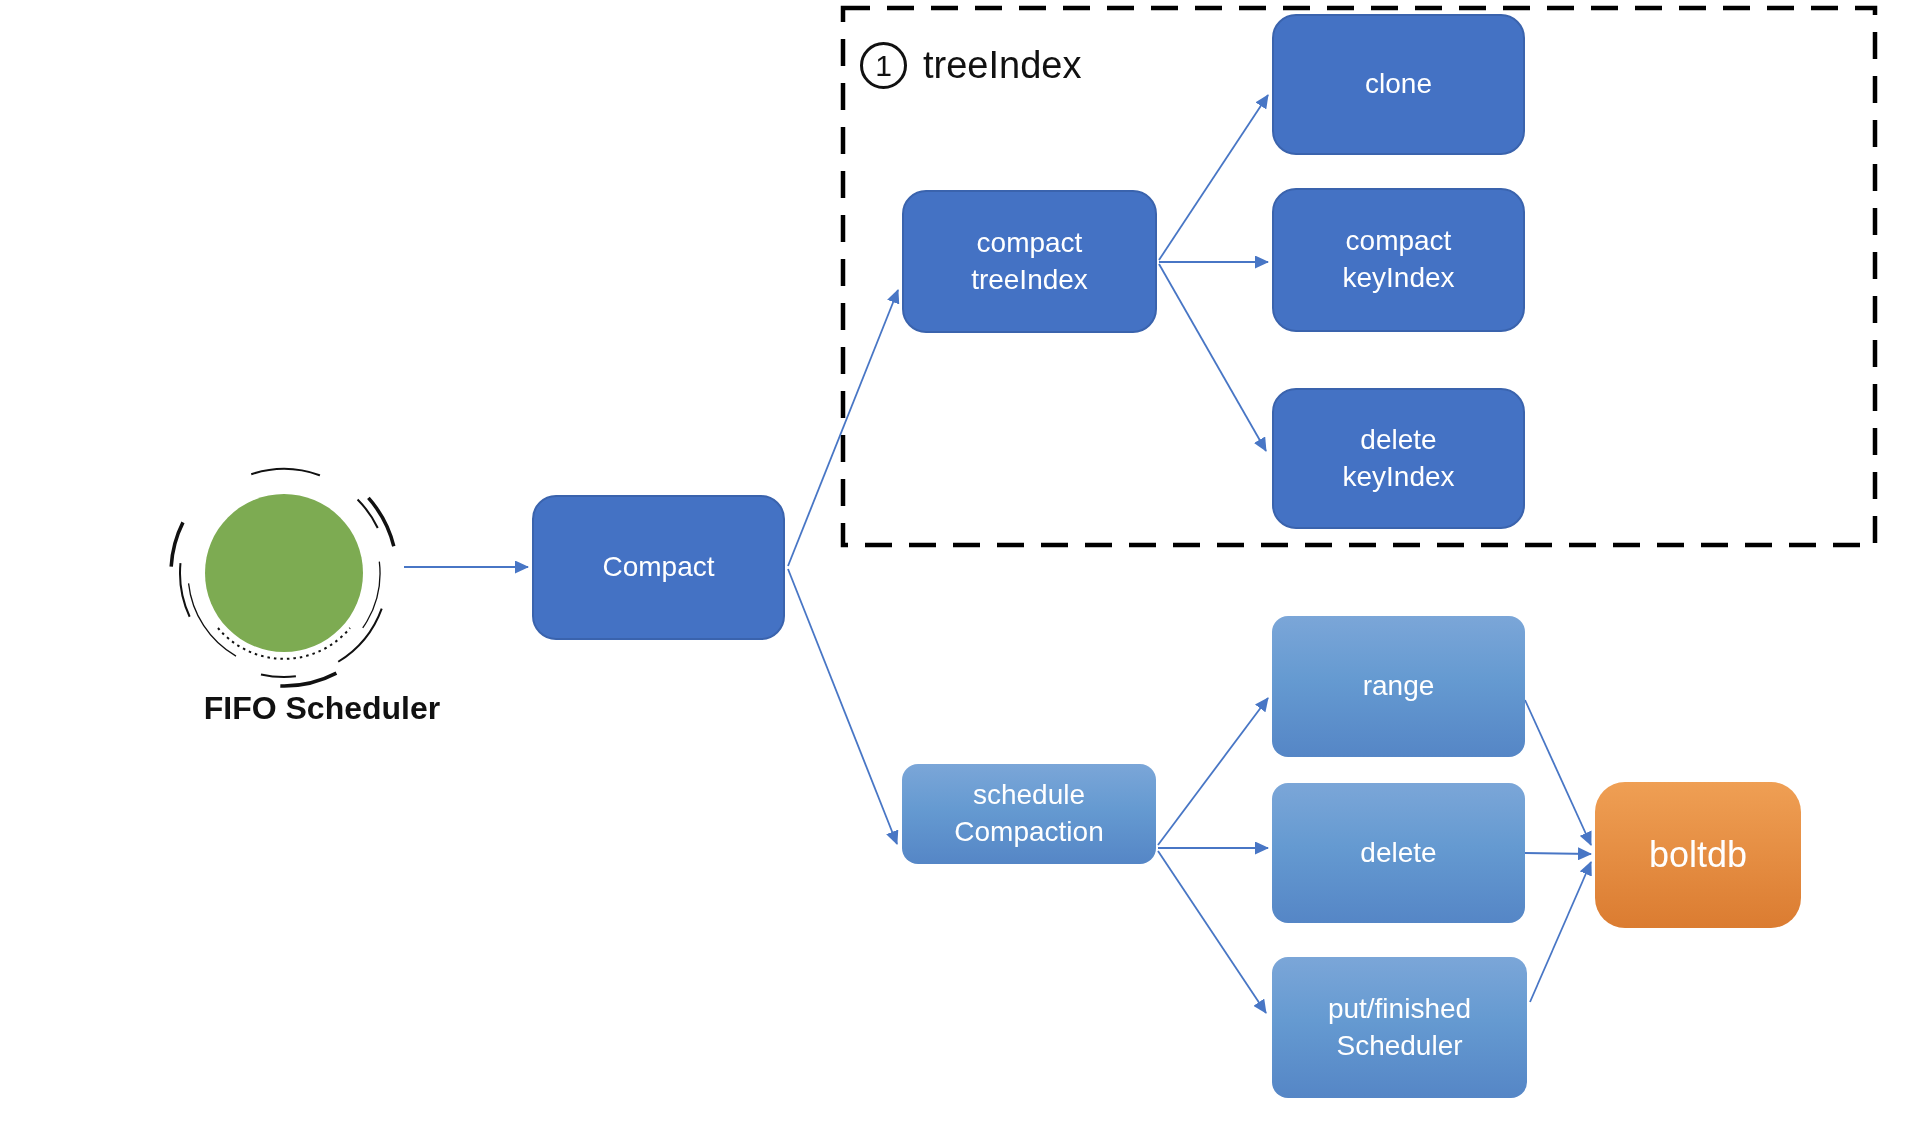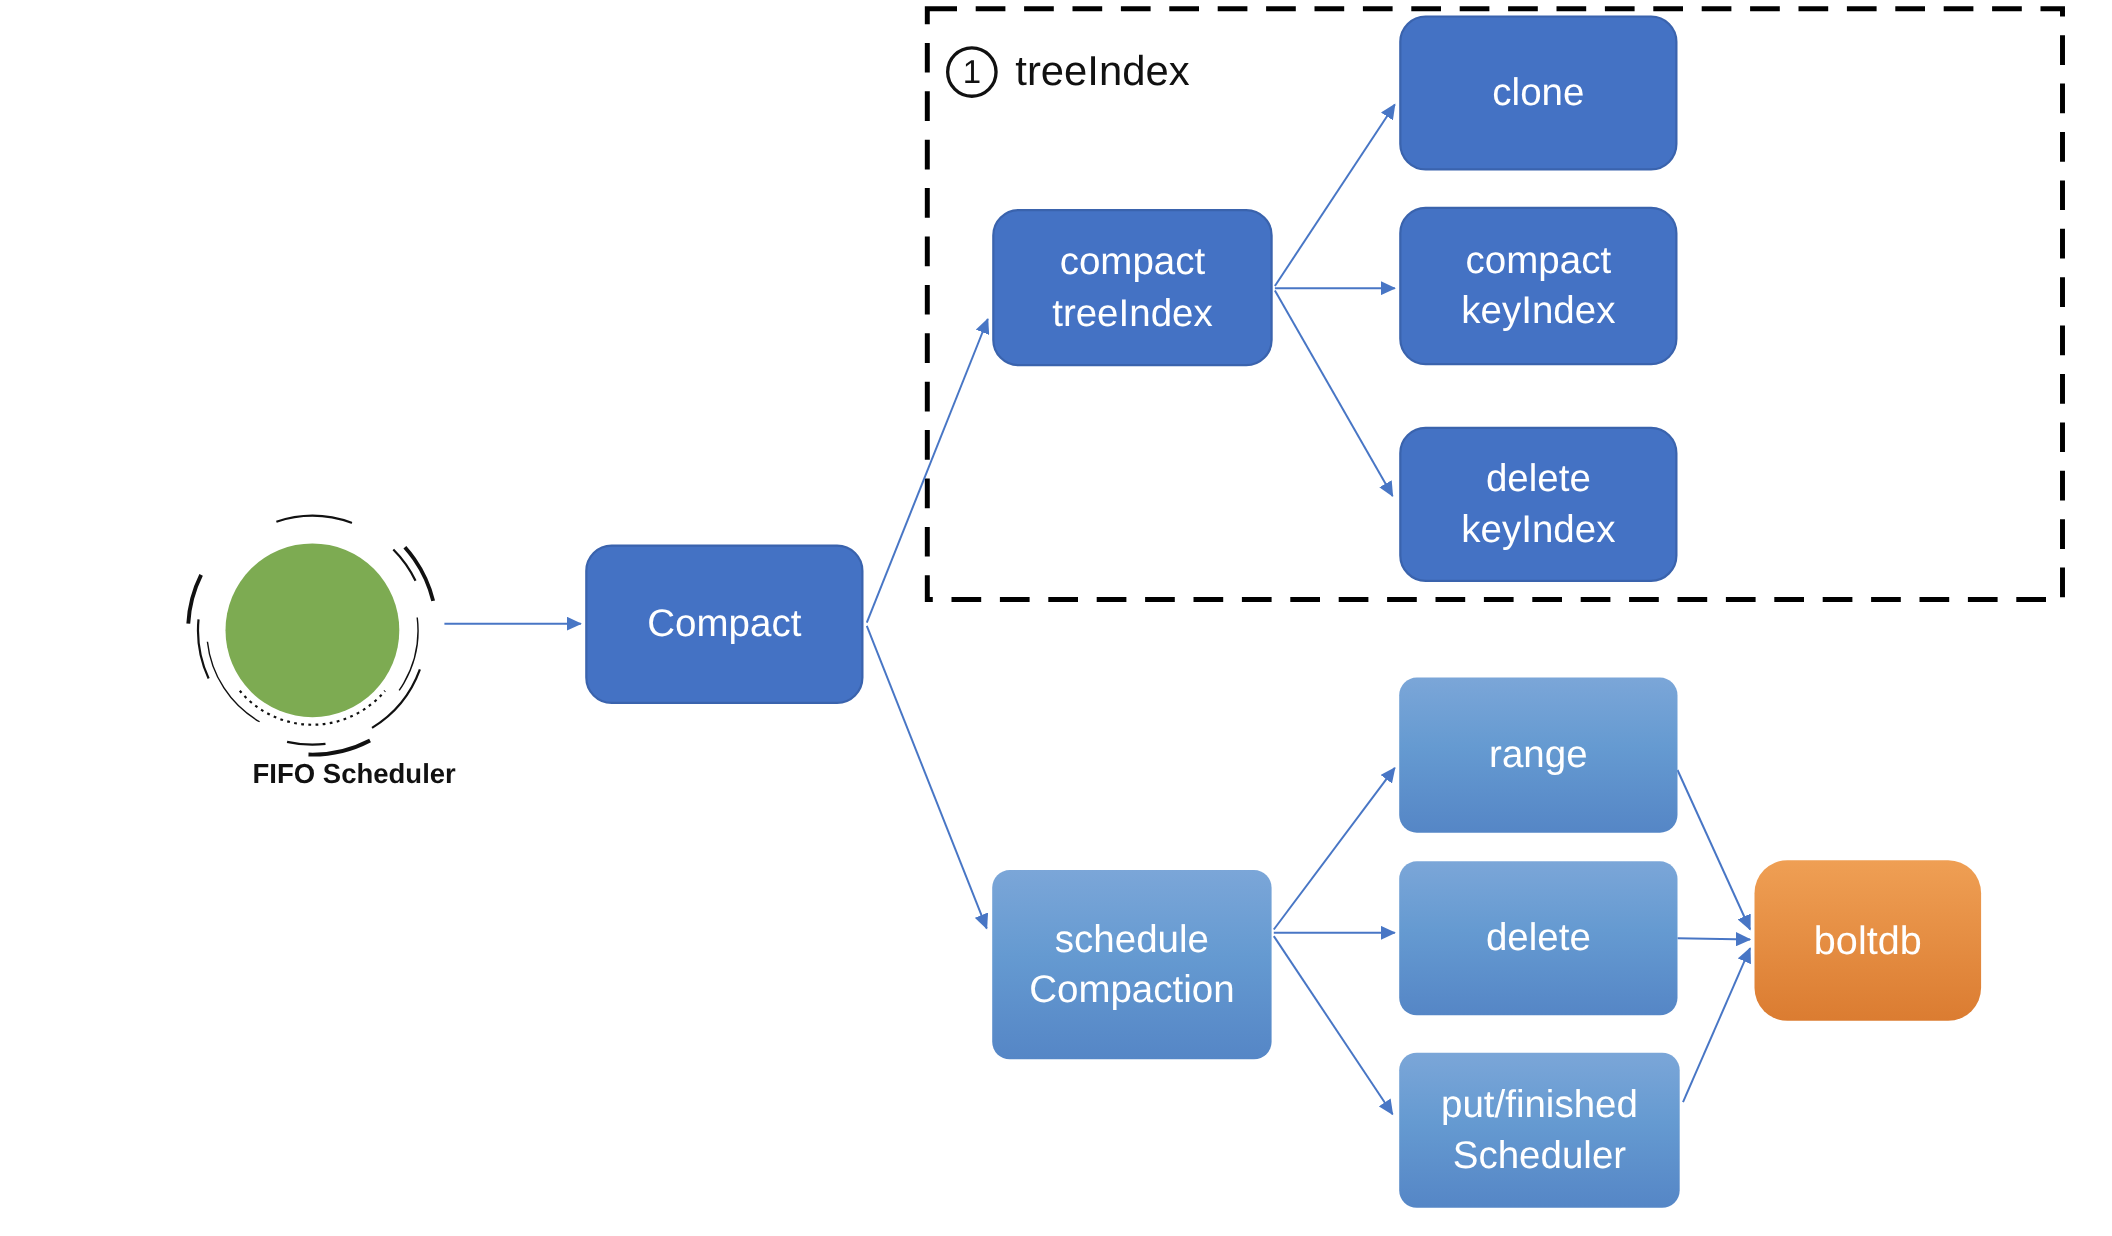--- a/index.html
+++ b/index.html
@@ -20,21 +20,21 @@
     width:1920px;height:1124px;
     background:#ffffff;
     overflow:hidden;
   }
   .edges{position:absolute;left:0;top:0;width:1920px;height:1124px;}
   .node{
     position:absolute;
     display:flex;align-items:center;justify-content:center;
     text-align:center;
     color:#ffffff;
-    font-size:35px;
+    font-size:28px;
     line-height:1.32;
     white-space:pre-line;
     box-sizing:border-box;
   }
   .blue{
     background:var(--dark-blue);
     border:2px solid var(--dark-blue-border);
     border-radius:24px;
   }
   .lblue{
@@ -49,21 +49,21 @@
     position:absolute;
     left:205px;top:494px;width:158px;height:158px;
     border-radius:50%;
     background:var(--green);
   }
   .fifo-label{
     position:absolute;
     left:172px;top:690px;width:300px;
     text-align:center;
     color:var(--ink);
-    font-size:25px;
+    font-size:32px;
     font-weight:600;
   }
   .group-label{
     position:absolute;
     left:860px;top:42px;
     display:flex;align-items:center;gap:16px;
     color:var(--ink);
   }
   .circ-num{
     display:flex;align-items:center;justify-content:center;
@@ -73,21 +73,21 @@
     font-size:30px;
     line-height:1;
   }
   .group-text{font-size:38px;}
   
   .n-compact            {left:532px; top:495px; width:253px; height:145px;}
   .n-compact-treeindex  {left:902px; top:190px; width:255px; height:143px;}
   .n-clone              {left:1272px;top:14px;  width:253px; height:141px;}
   .n-compact-keyindex   {left:1272px;top:188px; width:253px; height:144px;}
   .n-delete-keyindex    {left:1272px;top:388px; width:253px; height:141px;}
-  .n-schedule           {left:902px; top:791px; width:254px; height:172px;}
+  .n-schedule           {left:902px; top:764px; width:254px; height:100px;}
   .n-range              {left:1272px;top:616px; width:253px; height:141px;}
   .n-delete             {left:1272px;top:783px; width:253px; height:140px;}
   .n-putfinished        {left:1272px;top:957px; width:255px; height:141px;}
   .n-boltdb             {left:1595px;top:782px; width:206px; height:146px; font-size:36px;}
 </style>
 </head>
 <body>
 
 <div class="canvas">
 

